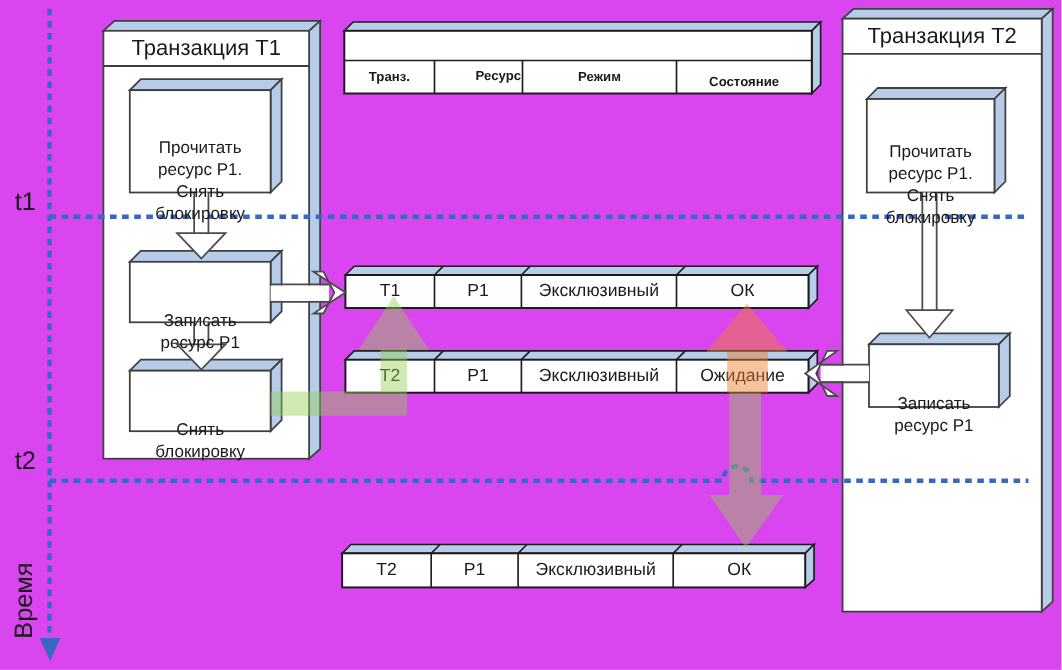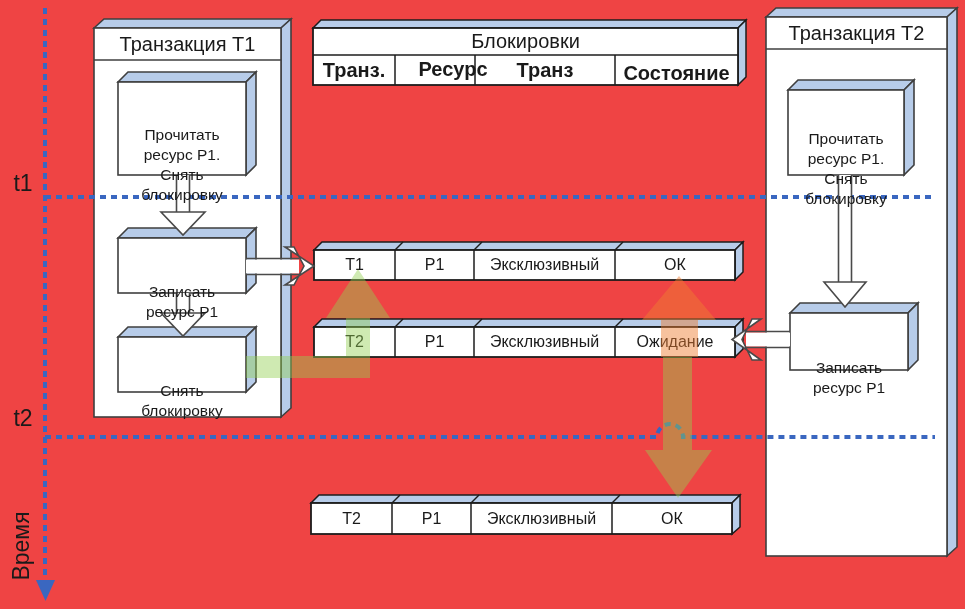--- a/index.html
+++ b/index.html
@@ -1,24 +1,24 @@
 <!DOCTYPE html>
 <html><head>
 <meta charset="utf-8">
 <style>
   html,body{margin:0;padding:0;background:#fff;}
-  .stage{position:relative;width:965px;height:609px;background:#ef4444;overflow:hidden;
+  .stage{position:relative;width:965px;height:609px;background:#d946ef;overflow:hidden;
          font-family:"Liberation Sans", sans-serif;color:#1a1a1a;}
   .stage svg{position:absolute;left:0;top:0;}
   .texts{position:absolute;left:0;top:0;width:965px;height:609px;}
   .txt{position:absolute;display:flex;align-items:center;justify-content:center;
        text-align:center;white-space:nowrap;}
   .lines{flex-direction:column;line-height:20px;font-size:15.5px;margin-top:36px;}
   .title{font-size:20px;}
-  .colhead{font-size:20px;font-weight:bold;}
+  .colhead{font-size:12px;font-weight:bold;}
   .cell{font-size:16px;}
   .tlabel{font-size:23px;}
   .vlabel{transform:rotate(-90deg);font-size:23px;}
   
   .front{fill:#ffffff;stroke:#3f3f3f;stroke-width:1.6;}
   .face{fill:#b7cce9;stroke:#3f3f3f;stroke-width:1.6;}
   .ln{stroke:#3f3f3f;stroke-width:1.6;}
   .tfront{fill:#ffffff;stroke:#1c1c1c;stroke-width:1.8;}
   .tface{fill:#b7cce9;stroke:#1c1c1c;stroke-width:1.5;}
   .tln{stroke:#1c1c1c;stroke-width:1.5;}
@@ -163,24 +163,23 @@
       <line class="waln" x1="790" y1="347.5" x2="746" y2="347.5"></line>
       <polygon class="wa" points="761,319 732,339.5 761,360 752,360 742,339.5 752,319"></polygon>
     </g>
   </svg>
 
   <div class="texts">
 
     <div class="txt title" style="left:94px;top:28px;width:187px;height:32px;">Транзакция T1</div>
     <div class="txt title" style="left:766px;top:17px;width:181px;height:32px;">Транзакция T2</div>
 
-    <div class="txt title" style="left:313px;top:28px;width:425px;height:27px;">Блокировки</div>
     <div class="txt colhead" style="left:313px;top:55px;width:82px;height:30px;">Транз.</div>
     <div class="txt colhead" style="left:413px;top:55px;width:80px;height:28px;">Ресурс</div>
-    <div class="txt colhead" style="left:475px;top:55px;width:140px;height:30px;">Транз</div>
+    <div class="txt colhead" style="left:475px;top:55px;width:140px;height:30px;">Режим</div>
     <div class="txt colhead" style="left:615px;top:55px;width:123px;height:37px;">Состояние</div>
 
     <div class="txt lines" style="left:118px;top:82px;width:128px;height:93px;">
       <span>Прочитать</span>
       <span>ресурс P1.</span>
       <span>Снять</span>
       <span>блокировку</span>
     </div>
     <div class="txt lines" style="left:118px;top:238px;width:128px;height:55px;">
       <span>Записать</span>

